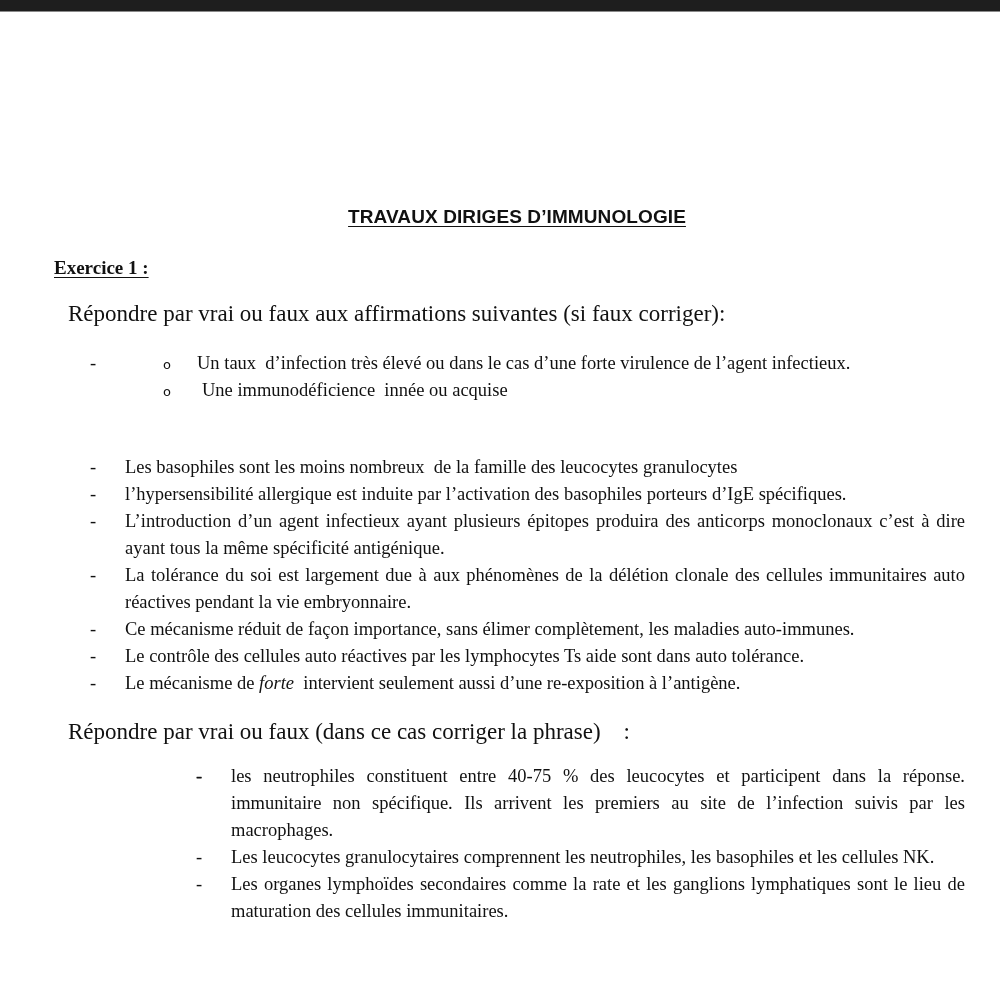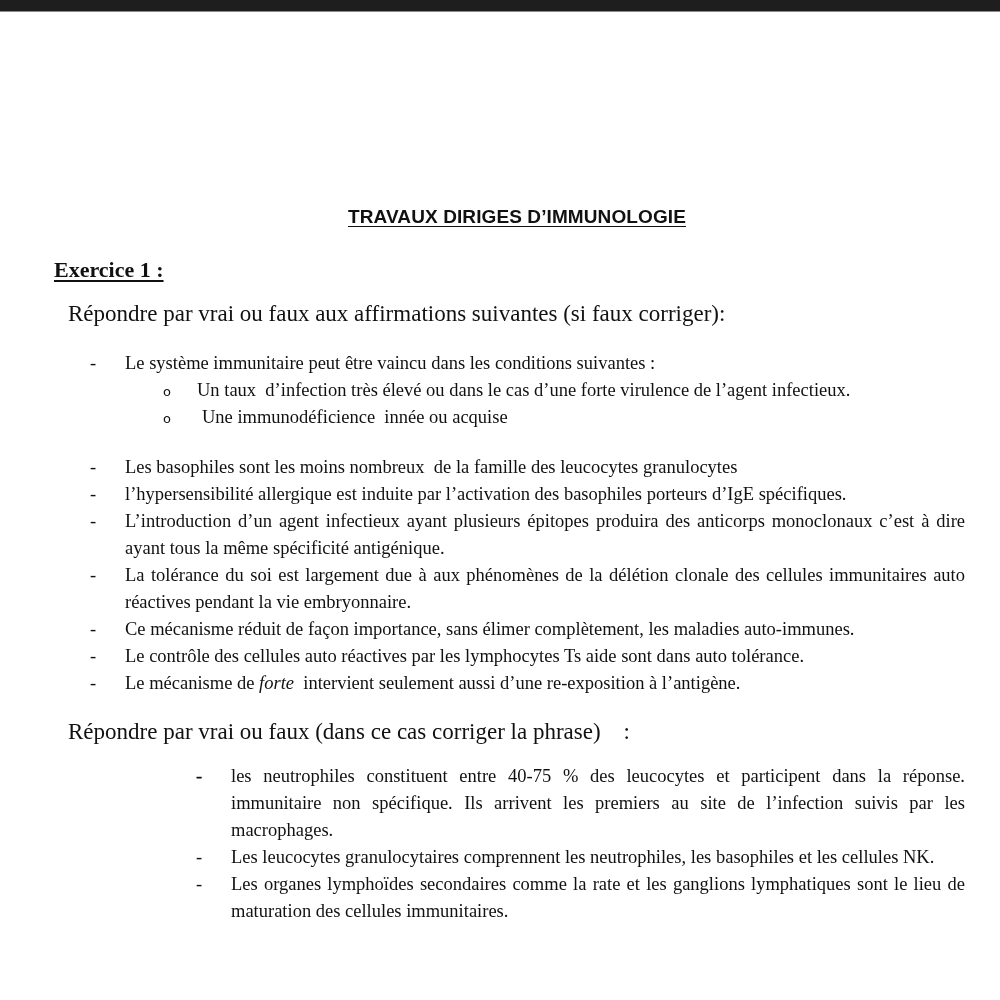--- a/index.html
+++ b/index.html
@@ -36,21 +36,21 @@
       text-underline-offset: 3px;
       letter-spacing: 0.1px;
       color: #111;
       padding-left: 17px;
     }
     .exercise-heading {
       position: absolute;
       top: 257px;
       left: 54px;
       font-weight: bold;
-      font-size: 22px;
+      font-size: 19px;
       text-decoration: underline;
       text-underline-offset: 3px;
       text-align: center;
     }
     .instruction {
       position: absolute;
       left: 68px;
       font-size: 23px;
       white-space: pre;
     }
@@ -109,21 +109,20 @@
 
 <div class="doc-title">TRAVAUX DIRIGES D’IMMUNOLOGIE</div>
 
 <div class="exercise-heading">Exercice 1 :</div>
 
 <div class="instruction i1">Répondre par vrai ou faux aux affirmations suivantes (si faux corriger):</div>
 
 <ul class="list list1">
   <li>
     <span class="dash">-</span>
-    <span>Le système immunitaire peut être vaincu dans les conditions suivantes :</span>
     <ul class="sublist">
       <li>
         <span class="bullet">o</span>
         <span style="white-space:pre">Un taux  d’infection très élevé ou dans le cas d’une forte virulence de l’agent infectieux.</span>
       </li>
       <li>
         <span class="bullet">o</span>
         <span style="white-space:pre; padding-left:5px">Une immunodéficience  innée ou acquise</span>
       </li>
     </ul>

